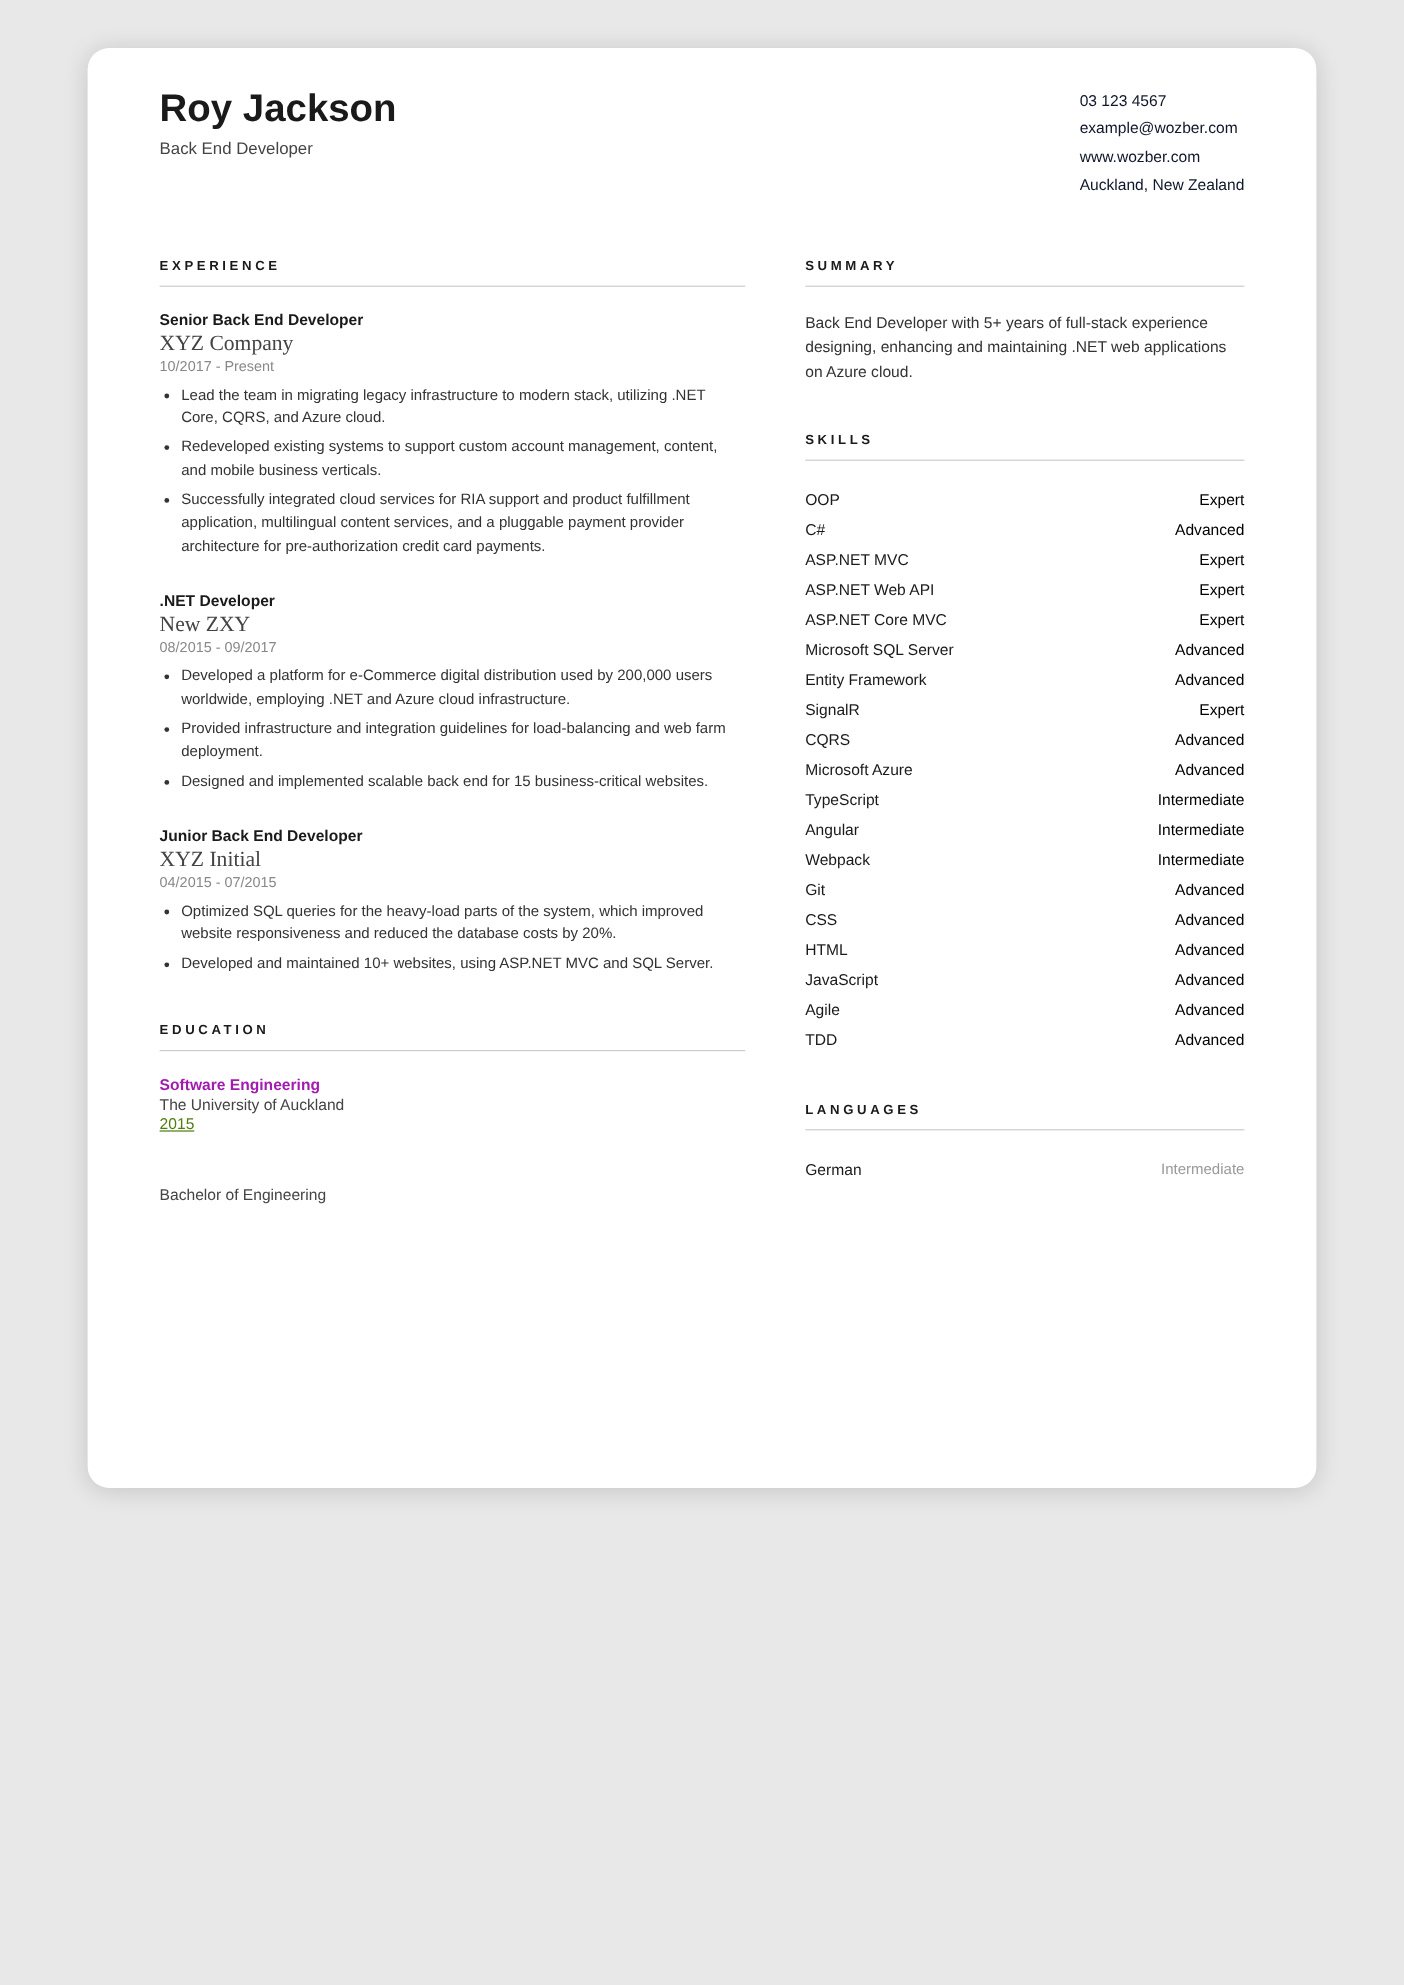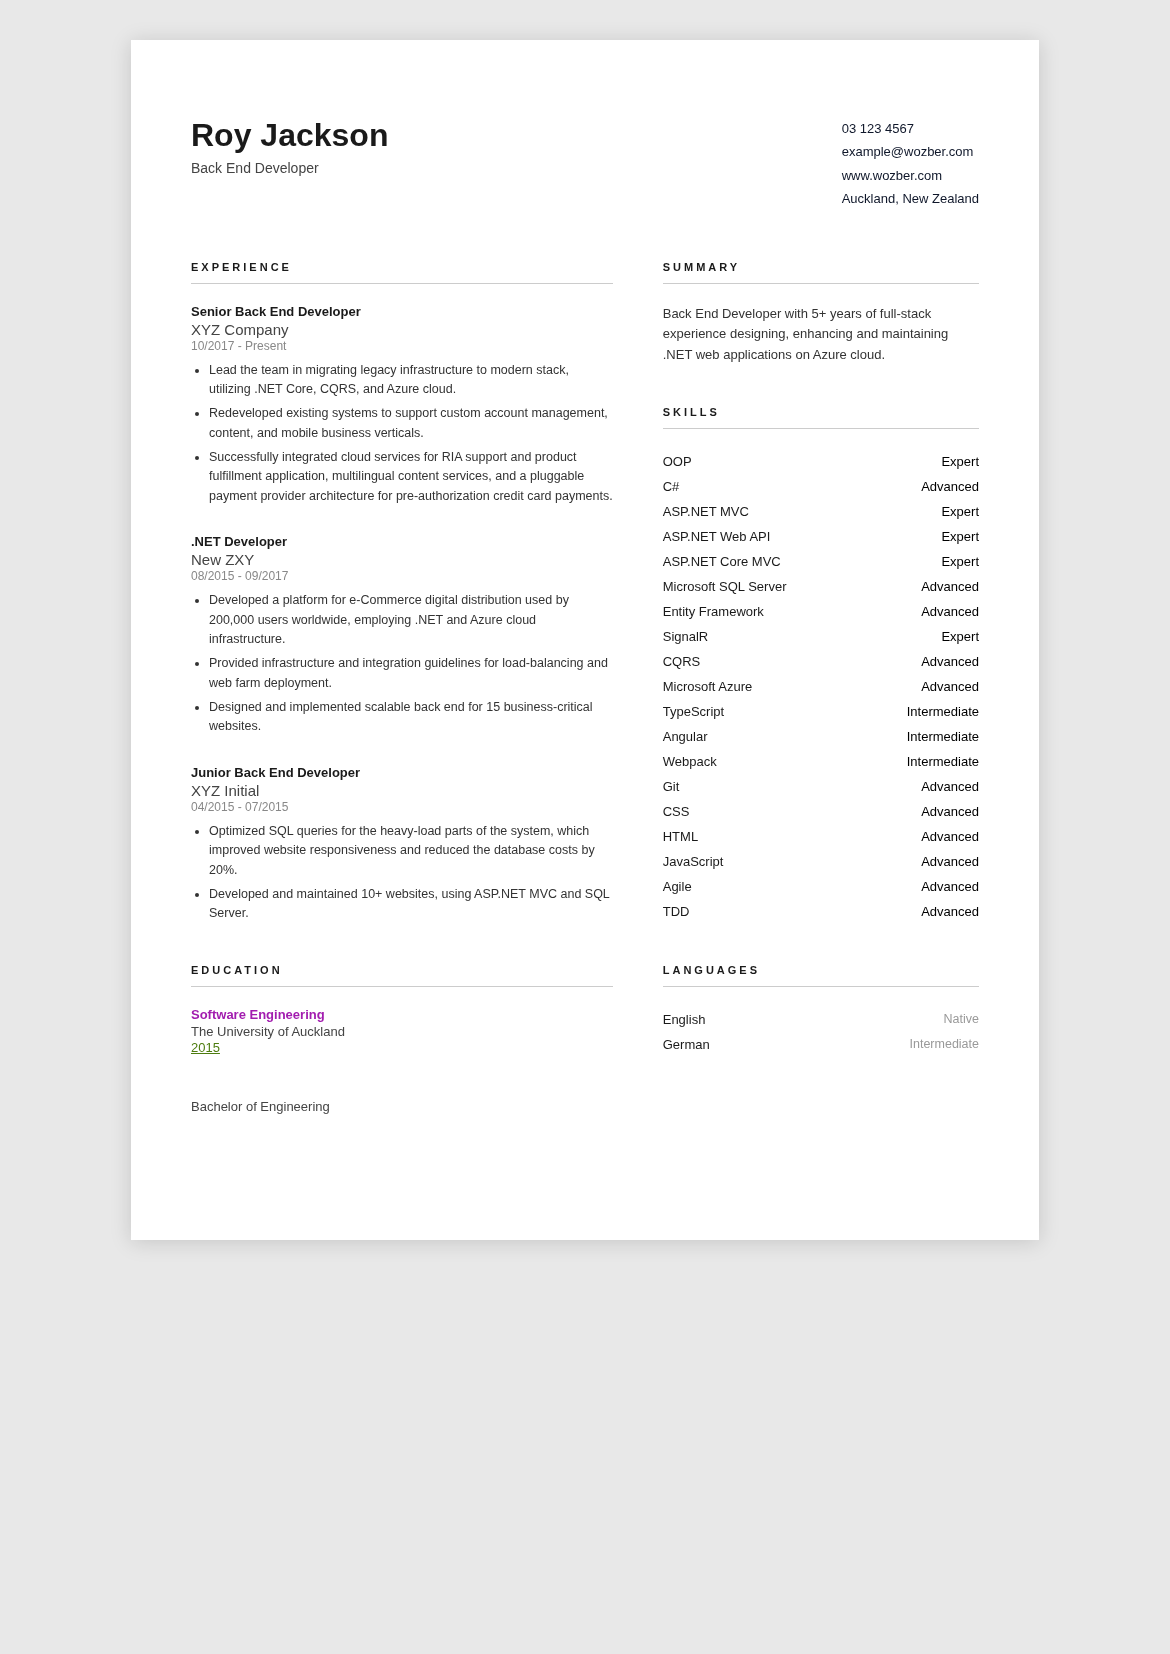--- a/index.html
+++ b/index.html
@@ -7,24 +7,25 @@
       font-family: 'Arial', sans-serif;
       background: #e8e8e8;
       display: flex;
       justify-content: center;
       align-items: flex-start;
       padding: 40px 20px;
       min-height: 100vh;
     }
     .resume {
       background: #ffffff;
-      width: 908px;
+      width: 1024px;
       min-height: 1200px;
-      padding: 77px 60px 60px 60px;
+      padding: 32px 60px 60px 60px;
       box-shadow: 0 2px 20px rgba(0,0,0,0.15);
+      border-radius: 18px;
     }
     
     .header {
       display: flex;
       justify-content: space-between;
       align-items: flex-start;
       margin-bottom: 50px;
     }
     .header-left .name {
       font-size: 32px;
@@ -76,23 +77,24 @@
     .job {
       margin-bottom: 28px;
     }
     .job-title {
       font-size: 13px;
       font-weight: 700;
       color: #1a1a1a;
       margin-bottom: 2px;
     }
     .job-company {
-      font-size: 15px;
+      font-size: 18px;
       color: #444;
       margin-bottom: 1px;
+      font-family: Liberation Serif, serif;
     }
     .job-dates {
       font-size: 12px;
       color: #888;
       margin-bottom: 8px;
     }
     .job-bullets {
       list-style: disc;
       padding-left: 18px;
     }
@@ -324,24 +326,20 @@
       <span class="skill-level">Advanced</span>
     </div>
           </div>
       </div>
 
       <div class="section">
         <div class="section-title">LANGUAGES</div>
         <div class="section-divider"></div>
         <div id="languages-list">
             <div class="lang-row">
-      <span class="lang-name">English</span>
-      <span class="lang-level">Native</span>
-    </div>
-            <div class="lang-row">
       <span class="lang-name">German</span>
       <span class="lang-level">Intermediate</span>
     </div>
           </div>
       </div>
 
     </div>
   </div>
 </div>
 

